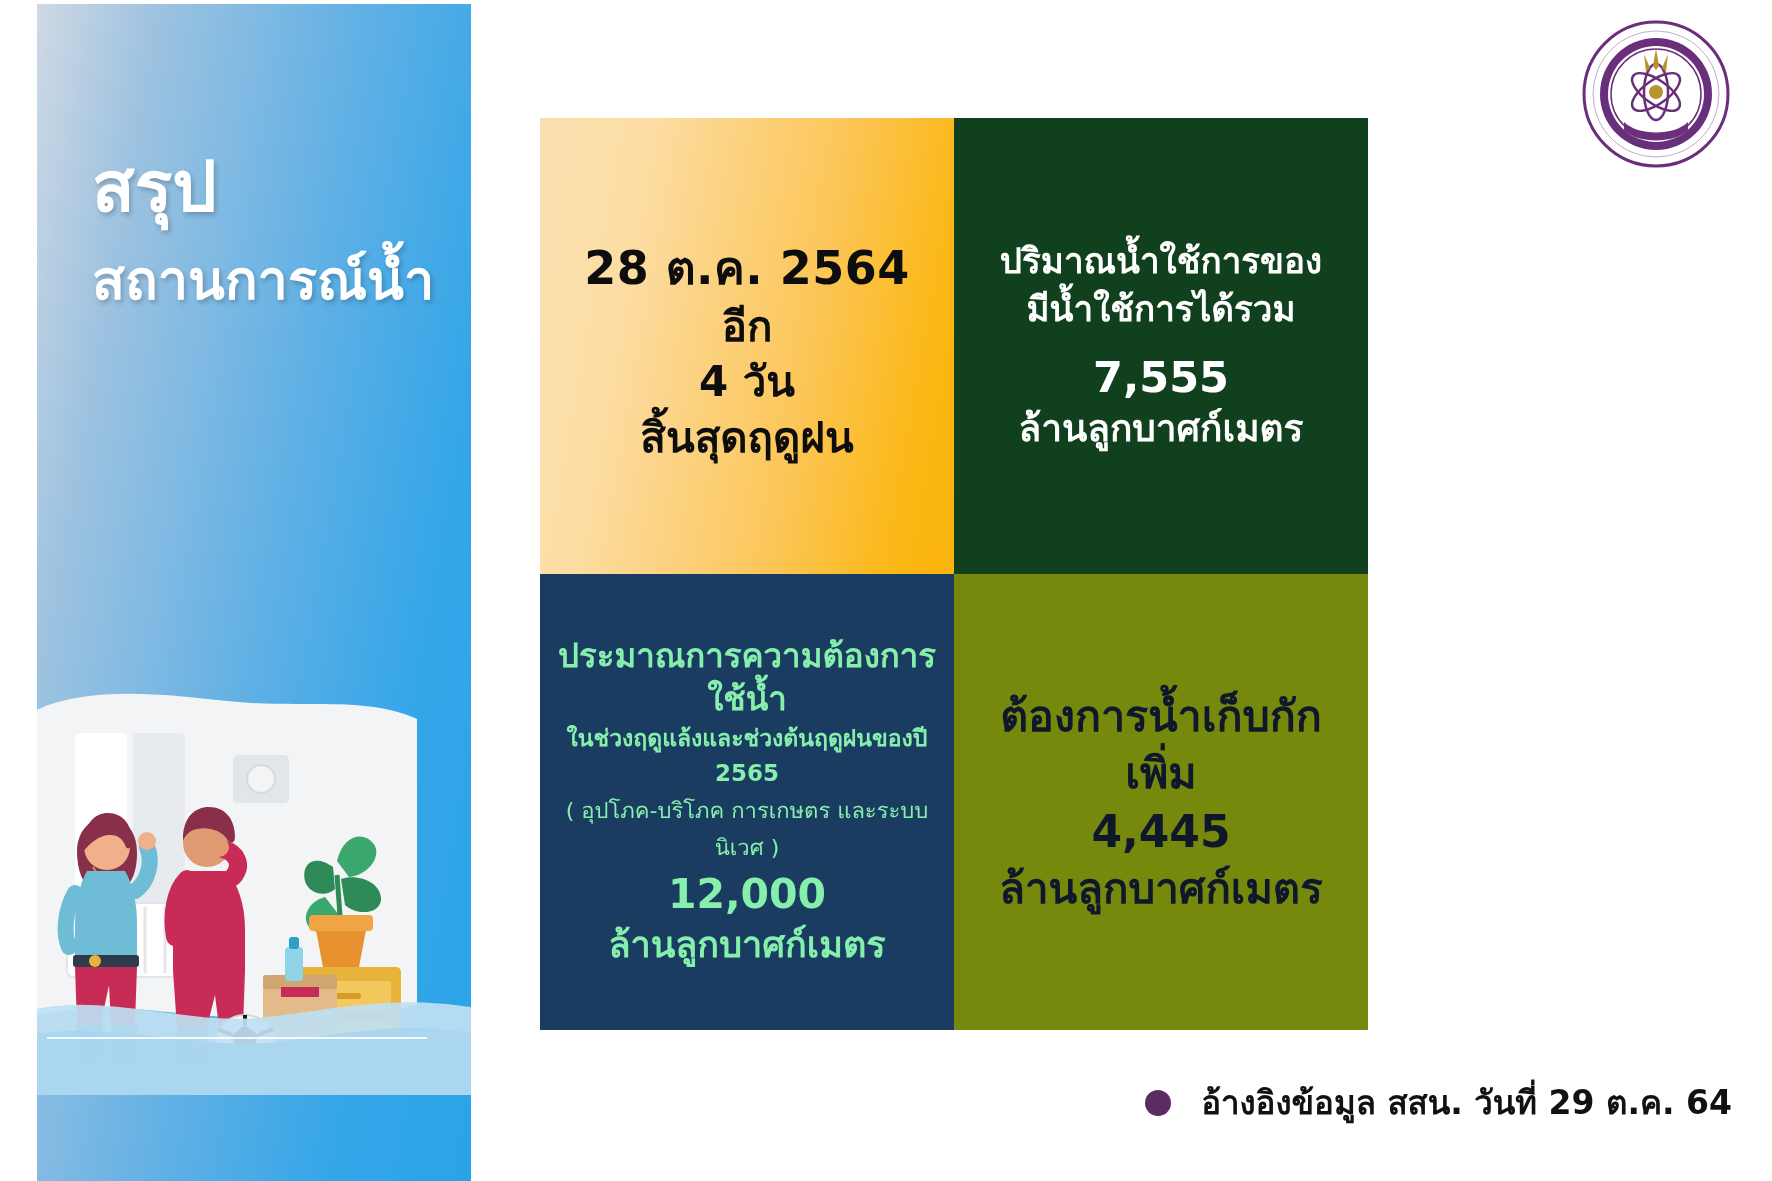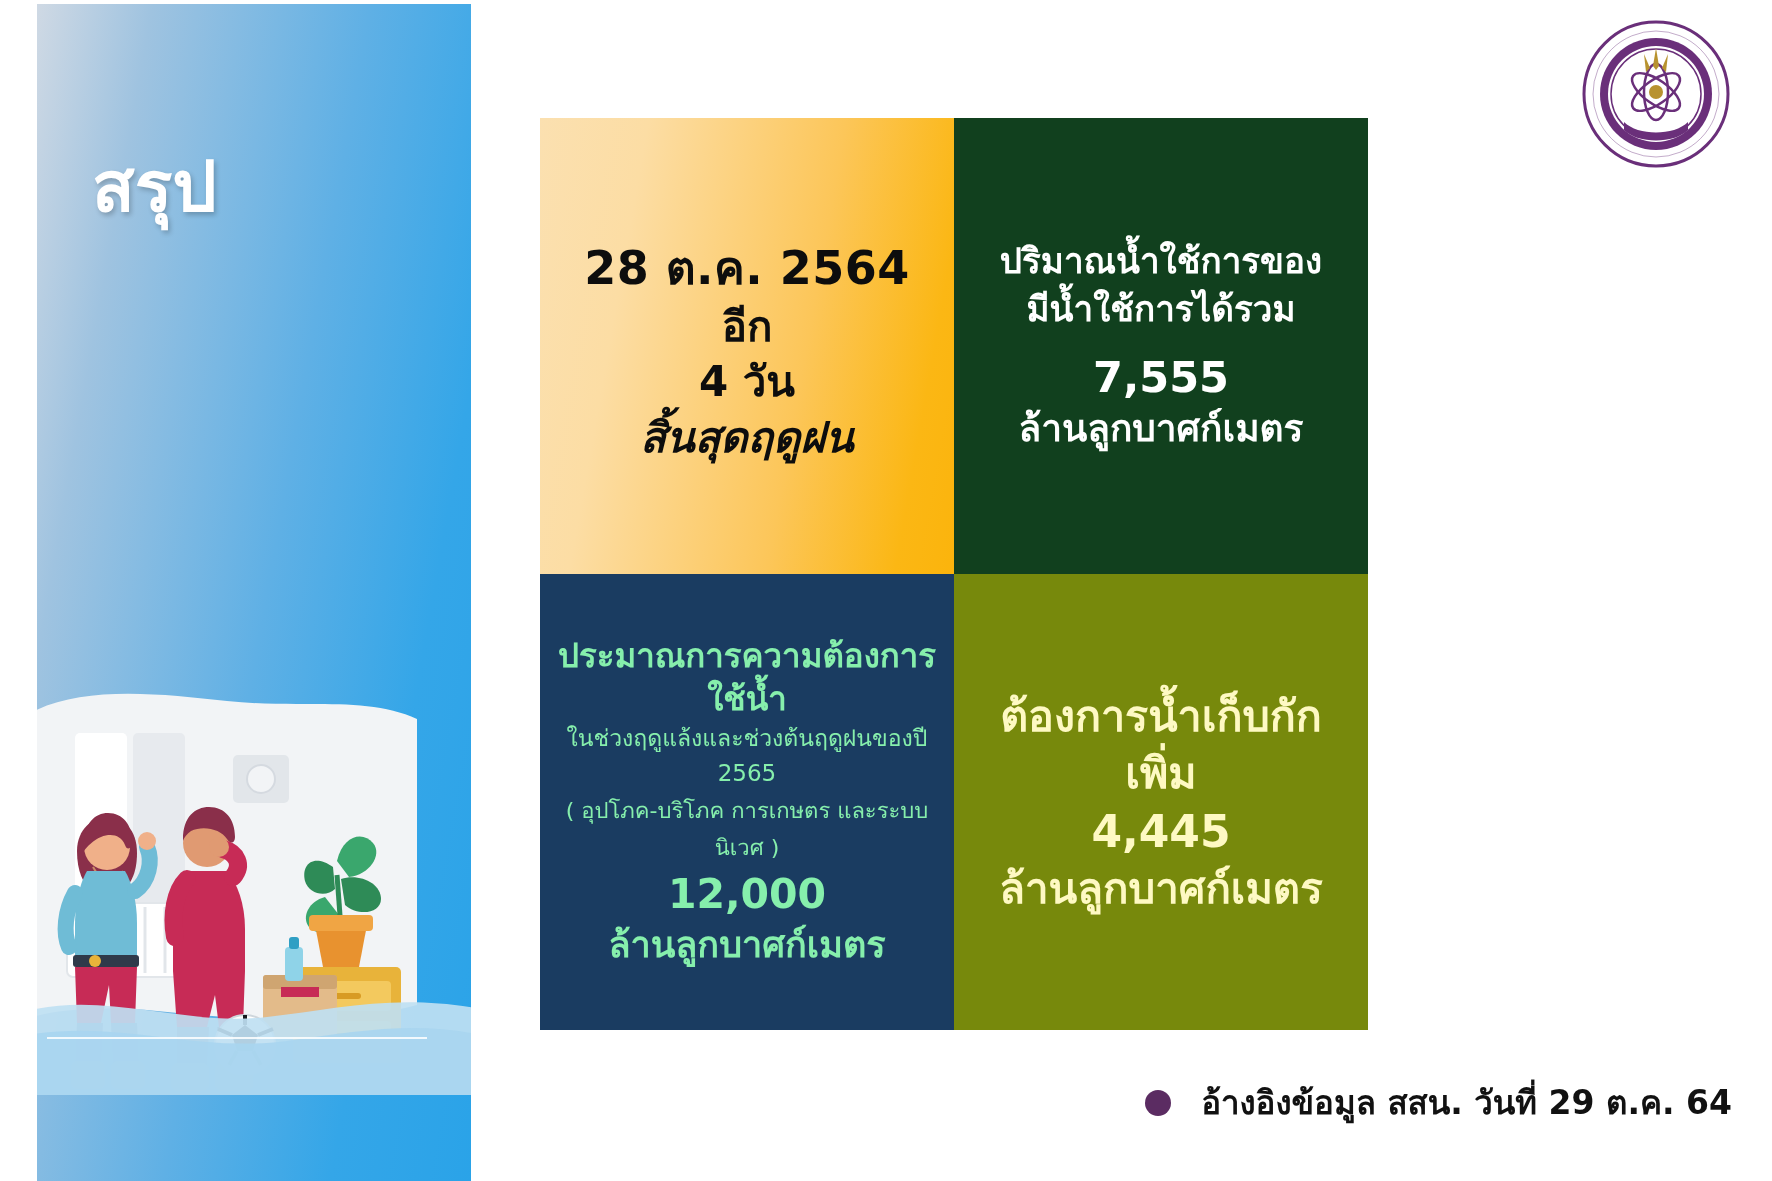--- a/index.html
+++ b/index.html
@@ -91,31 +91,31 @@
   .cell-darkgreen {
     background: #11401e;
     color: #ffffff;
   }
   .cell-navy {
     background: #1a3c61;
     color: #86efac;
   }
   .cell-olive {
     background: #77890c;
-    color: #fef9c3;
+    color: #0f172a;
   }
 
   .amber-block { transform: translateY(6px); }
   .amber-block .d1 { font-size: 46px; font-weight: 700; line-height: 1.30; letter-spacing: 0.5px; }
   .amber-block .d2 { font-size: 42px; font-weight: 700; line-height: 1.32; }
   .amber-block .d3 { font-size: 42px; font-weight: 700; line-height: 1.32; }
-  .amber-block .d4 { font-size: 42px; font-weight: 700; line-height: 1.32; font-style: italic; }
+  .amber-block .d4 { font-size: 42px; font-weight: 700; line-height: 1.32; }
 
   .navy-l1 { font-size: 33px; font-weight: 700; line-height: 1.30; }
-  .navy-l2 { font-size: 23px; font-weight: 400; line-height: 1.55; }
+  .navy-l2 { font-size: 23px; font-weight: 700; line-height: 1.55; }
   .navy-l3 { font-size: 22px; font-weight: 400; line-height: 1.70; }
   .navy-num { font-size: 41px; font-weight: 700; line-height: 1.35; }
   .navy-unit { font-size: 36px; font-weight: 700; line-height: 1.30; }
 
   .green-l { font-size: 35px; font-weight: 700; line-height: 1.36; }
   .green-num { font-size: 43px; font-weight: 700; line-height: 1.30; margin-top: 16px; }
   .green-unit { font-size: 37px; font-weight: 700; line-height: 1.30; }
 
   .olive-l { font-size: 43px; font-weight: 700; line-height: 1.34; }
   .olive-num { font-size: 44px; font-weight: 700; line-height: 1.32; }
@@ -153,20 +153,21 @@
     white-space: nowrap;
   }
 </style>
 </head>
 <body>
 
 <div class="left-panel">
 
   <div class="panel-title">
     <span class="line1">สรุป</span>
+    <span class="line2">สถานการณ์น้ำ</span>
   </div>
 
   <div class="illo">
     <svg width="434" height="420" viewBox="0 0 434 420" xmlns="http://www.w3.org/2000/svg" aria-hidden="true">
 
       <path d="M-10,40 C40,10 120,18 190,26 C260,34 330,20 380,44 L380,330 C300,352 200,344 120,336 C60,330 10,336 -10,344 Z" fill="#f2f4f6"></path>
 
       <rect x="38" y="58" width="52" height="170" rx="5" fill="#ffffff"></rect>
       <rect x="96" y="58" width="52" height="170" rx="5" fill="#e7eaee"></rect>
       <rect x="196" y="80" width="56" height="48" rx="5" fill="#e2e6ea"></rect>

